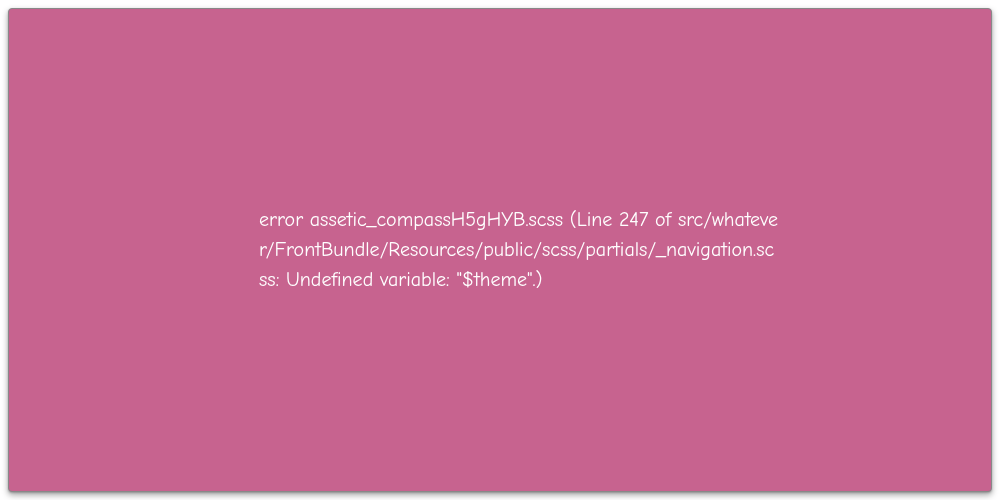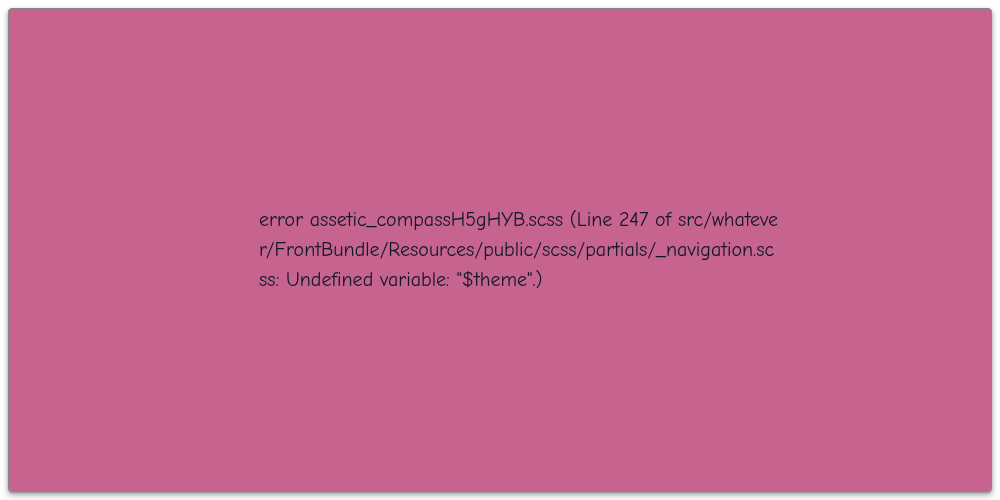--- a/index.html
+++ b/index.html
@@ -22,21 +22,21 @@
       display: flex;
       align-items: center;
       justify-content: flex-start;
       padding-left: 250px;
       padding-right: 60px;
     }
     .error-text {
       font-family: "Comic Sans MS", "Comic Neue", "Segoe Script", ui-monospace, Menlo, Consolas, monospace;
       font-size: 20px;
       line-height: 1.5;
-      color: #0f172a;
+      color: #ffffff;
       white-space: pre-wrap;
       word-break: break-all;
       max-width: 520px;
     }
   </style>
 </head>
 <body>
 
 <div class="panel">
   <pre class="error-text">error assetic_compassH5gHYB.scss (Line 247 of src/whatever/FrontBundle/Resources/public/scss/partials/_navigation.scss: Undefined variable: "$theme".)</pre>

